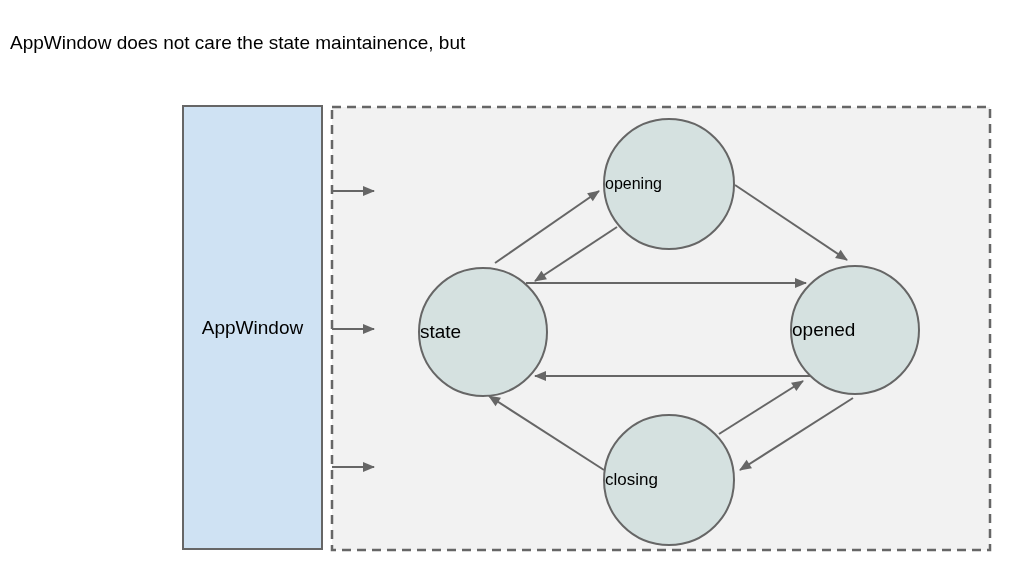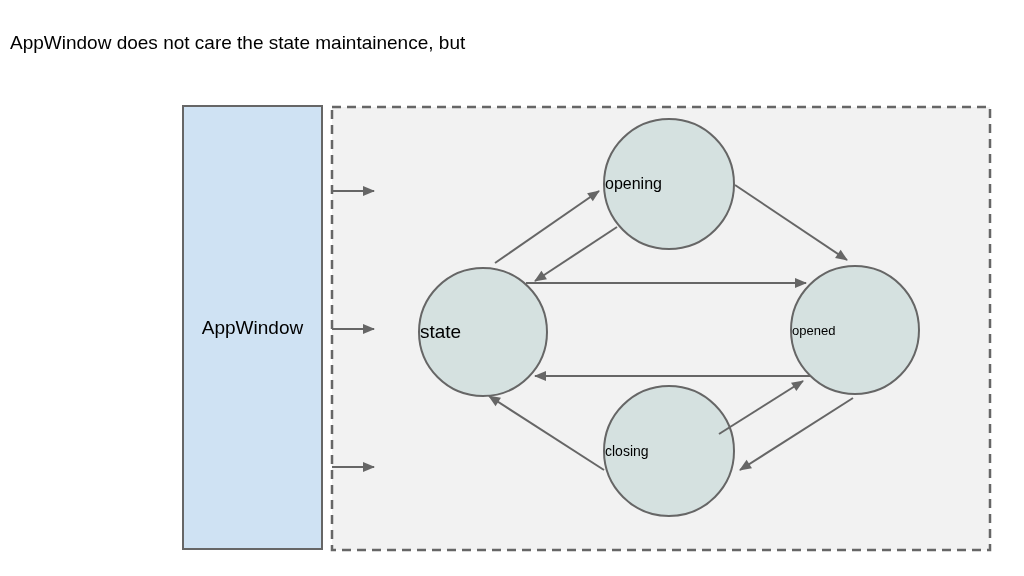--- a/index.html
+++ b/index.html
@@ -38,22 +38,22 @@
   .state{
     position:absolute;
     background:var(--state-fill);
     border:2px solid var(--stroke);
     border-radius:50%;
     display:flex;align-items:center;justify-content:flex-start;
     color:var(--text);
   }
   .state-opening{left:603px;top:118px;width:132px;height:132px;font-size:16px;}
   .state-closed {left:418px;top:267px;width:130px;height:130px;font-size:19px;}
-  .state-opened {left:790px;top:265px;width:130px;height:130px;font-size:13px;}
-  .state-closing{left:603px;top:385px;width:132px;height:132px;font-size:14px;}
+  .state-opened {left:790px;top:265px;width:130px;height:130px;font-size:19px;}
+  .state-closing{left:603px;top:414px;width:132px;height:132px;font-size:17px;}
   .edge-layer line{
     stroke:var(--stroke);
     stroke-width:2;
   }
 </style>
 </head>
 <body>
 
 <div class="canvas">
 

